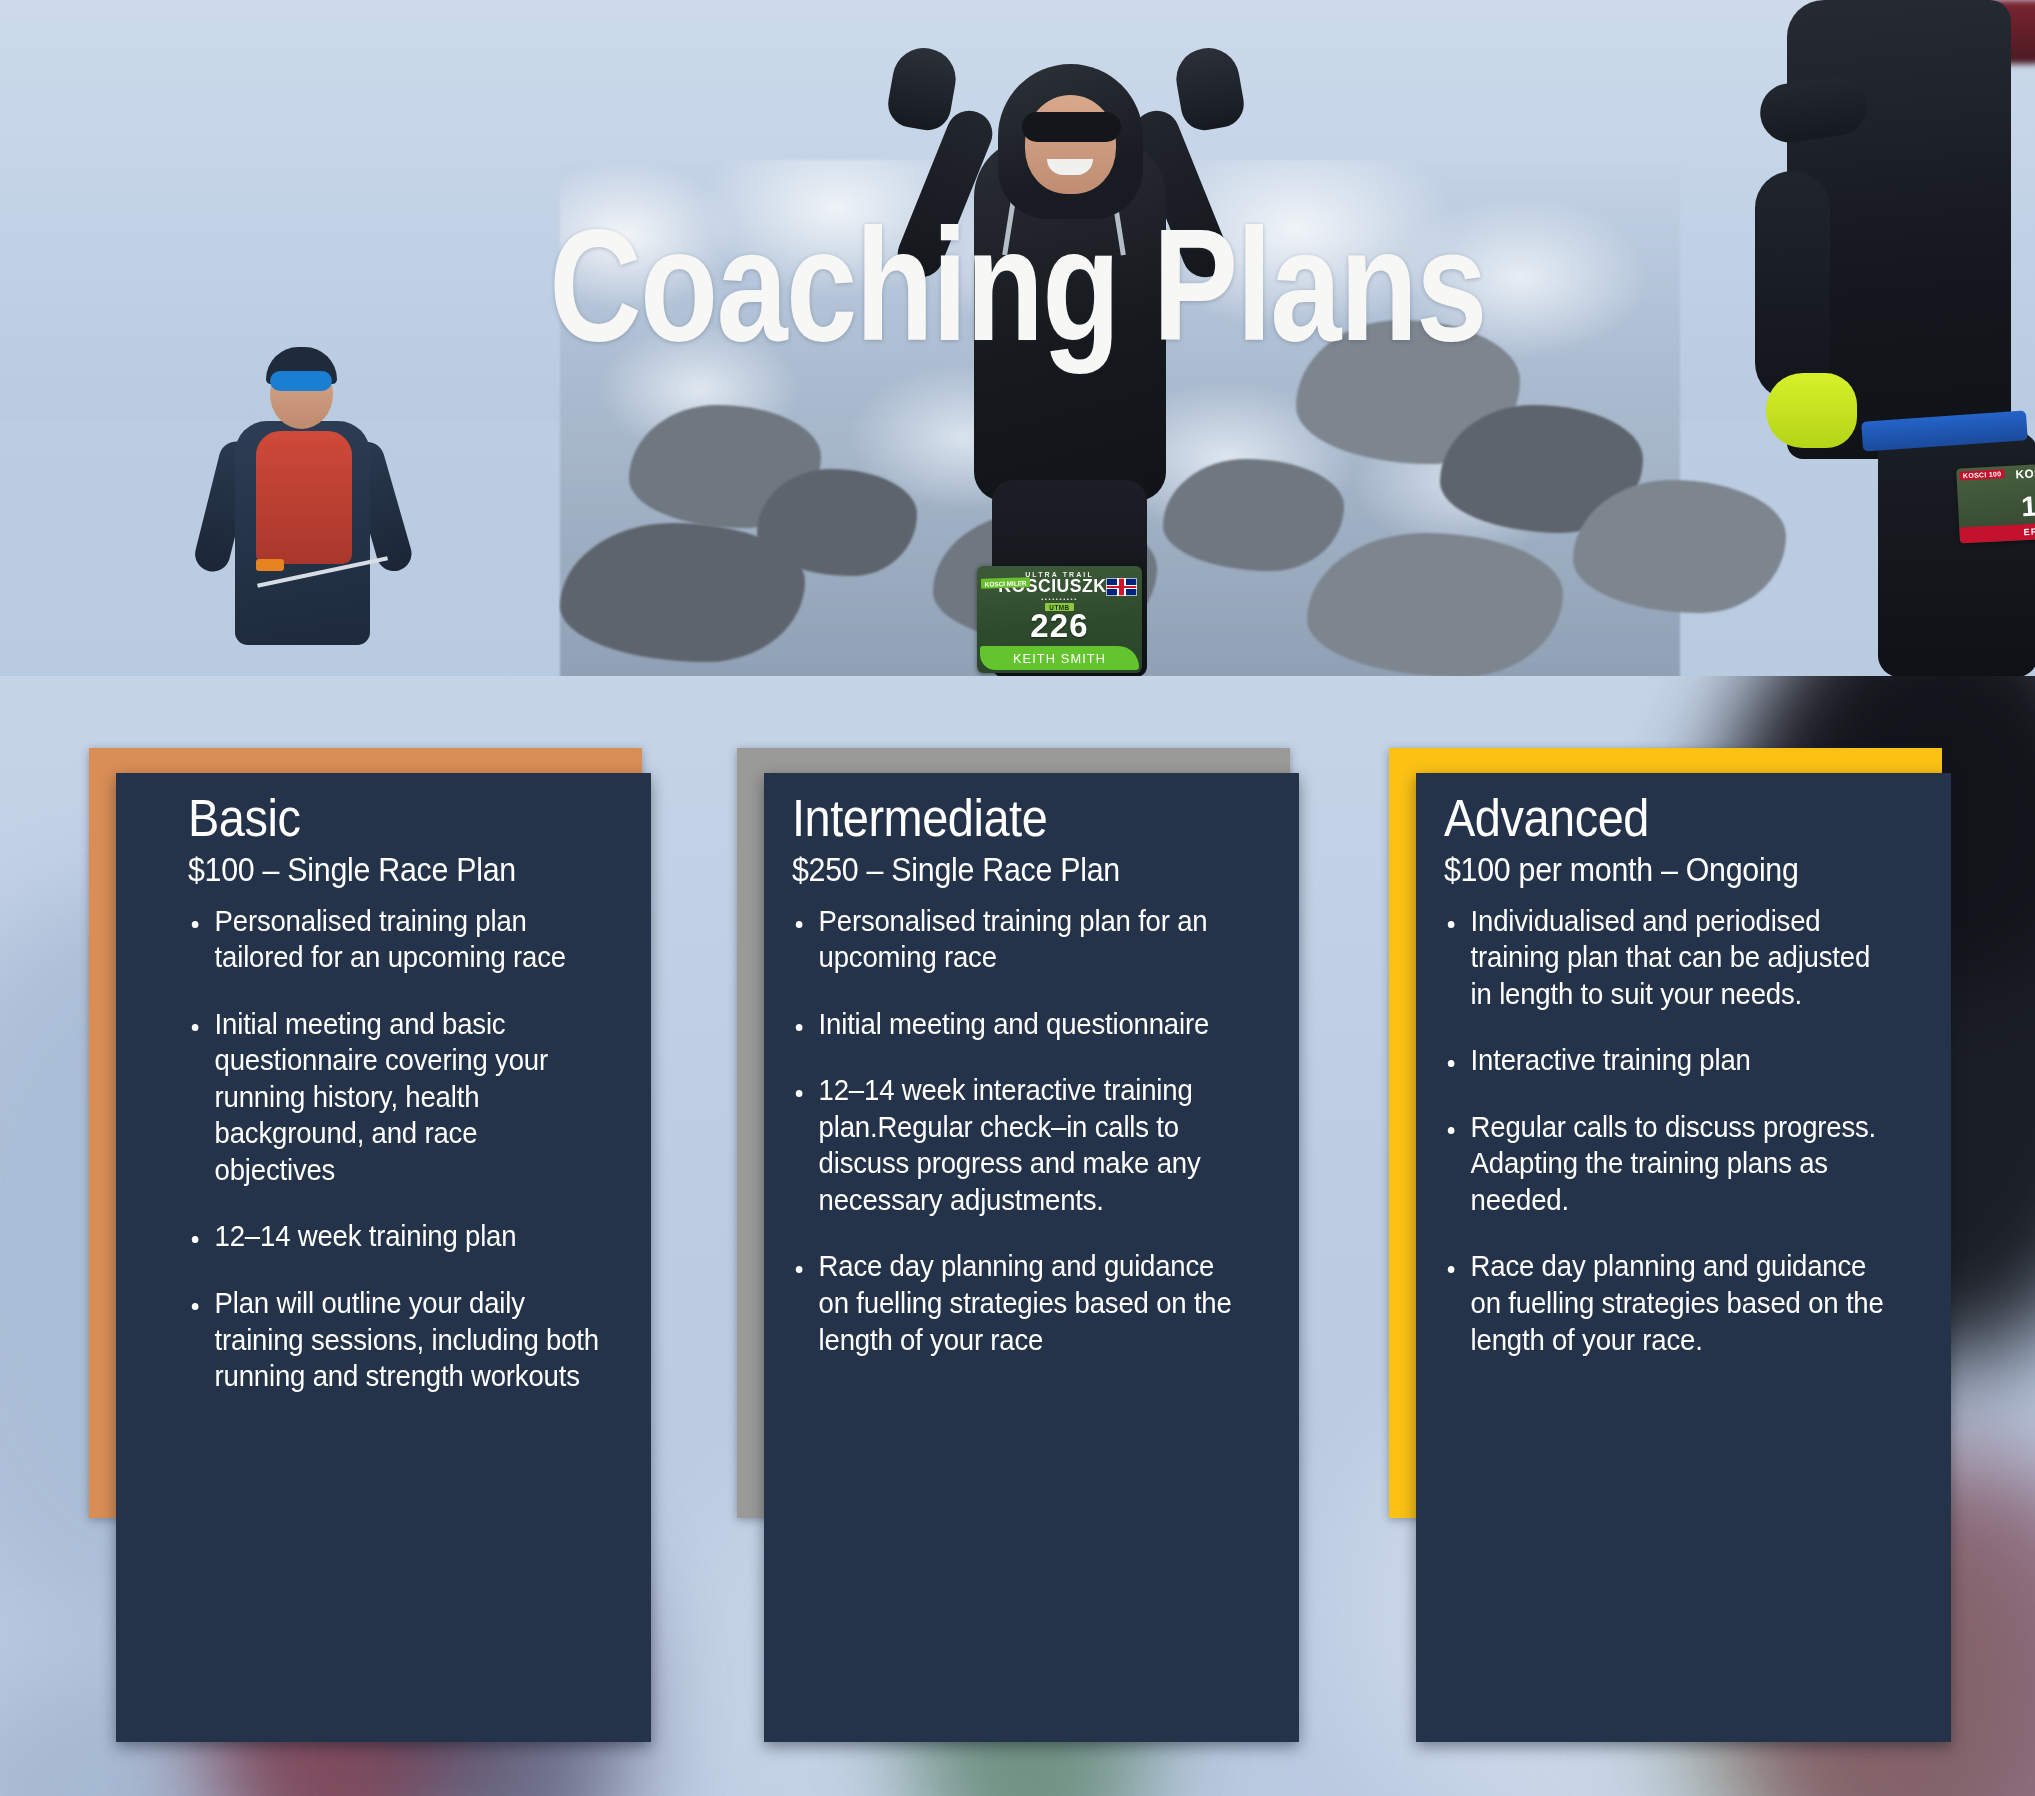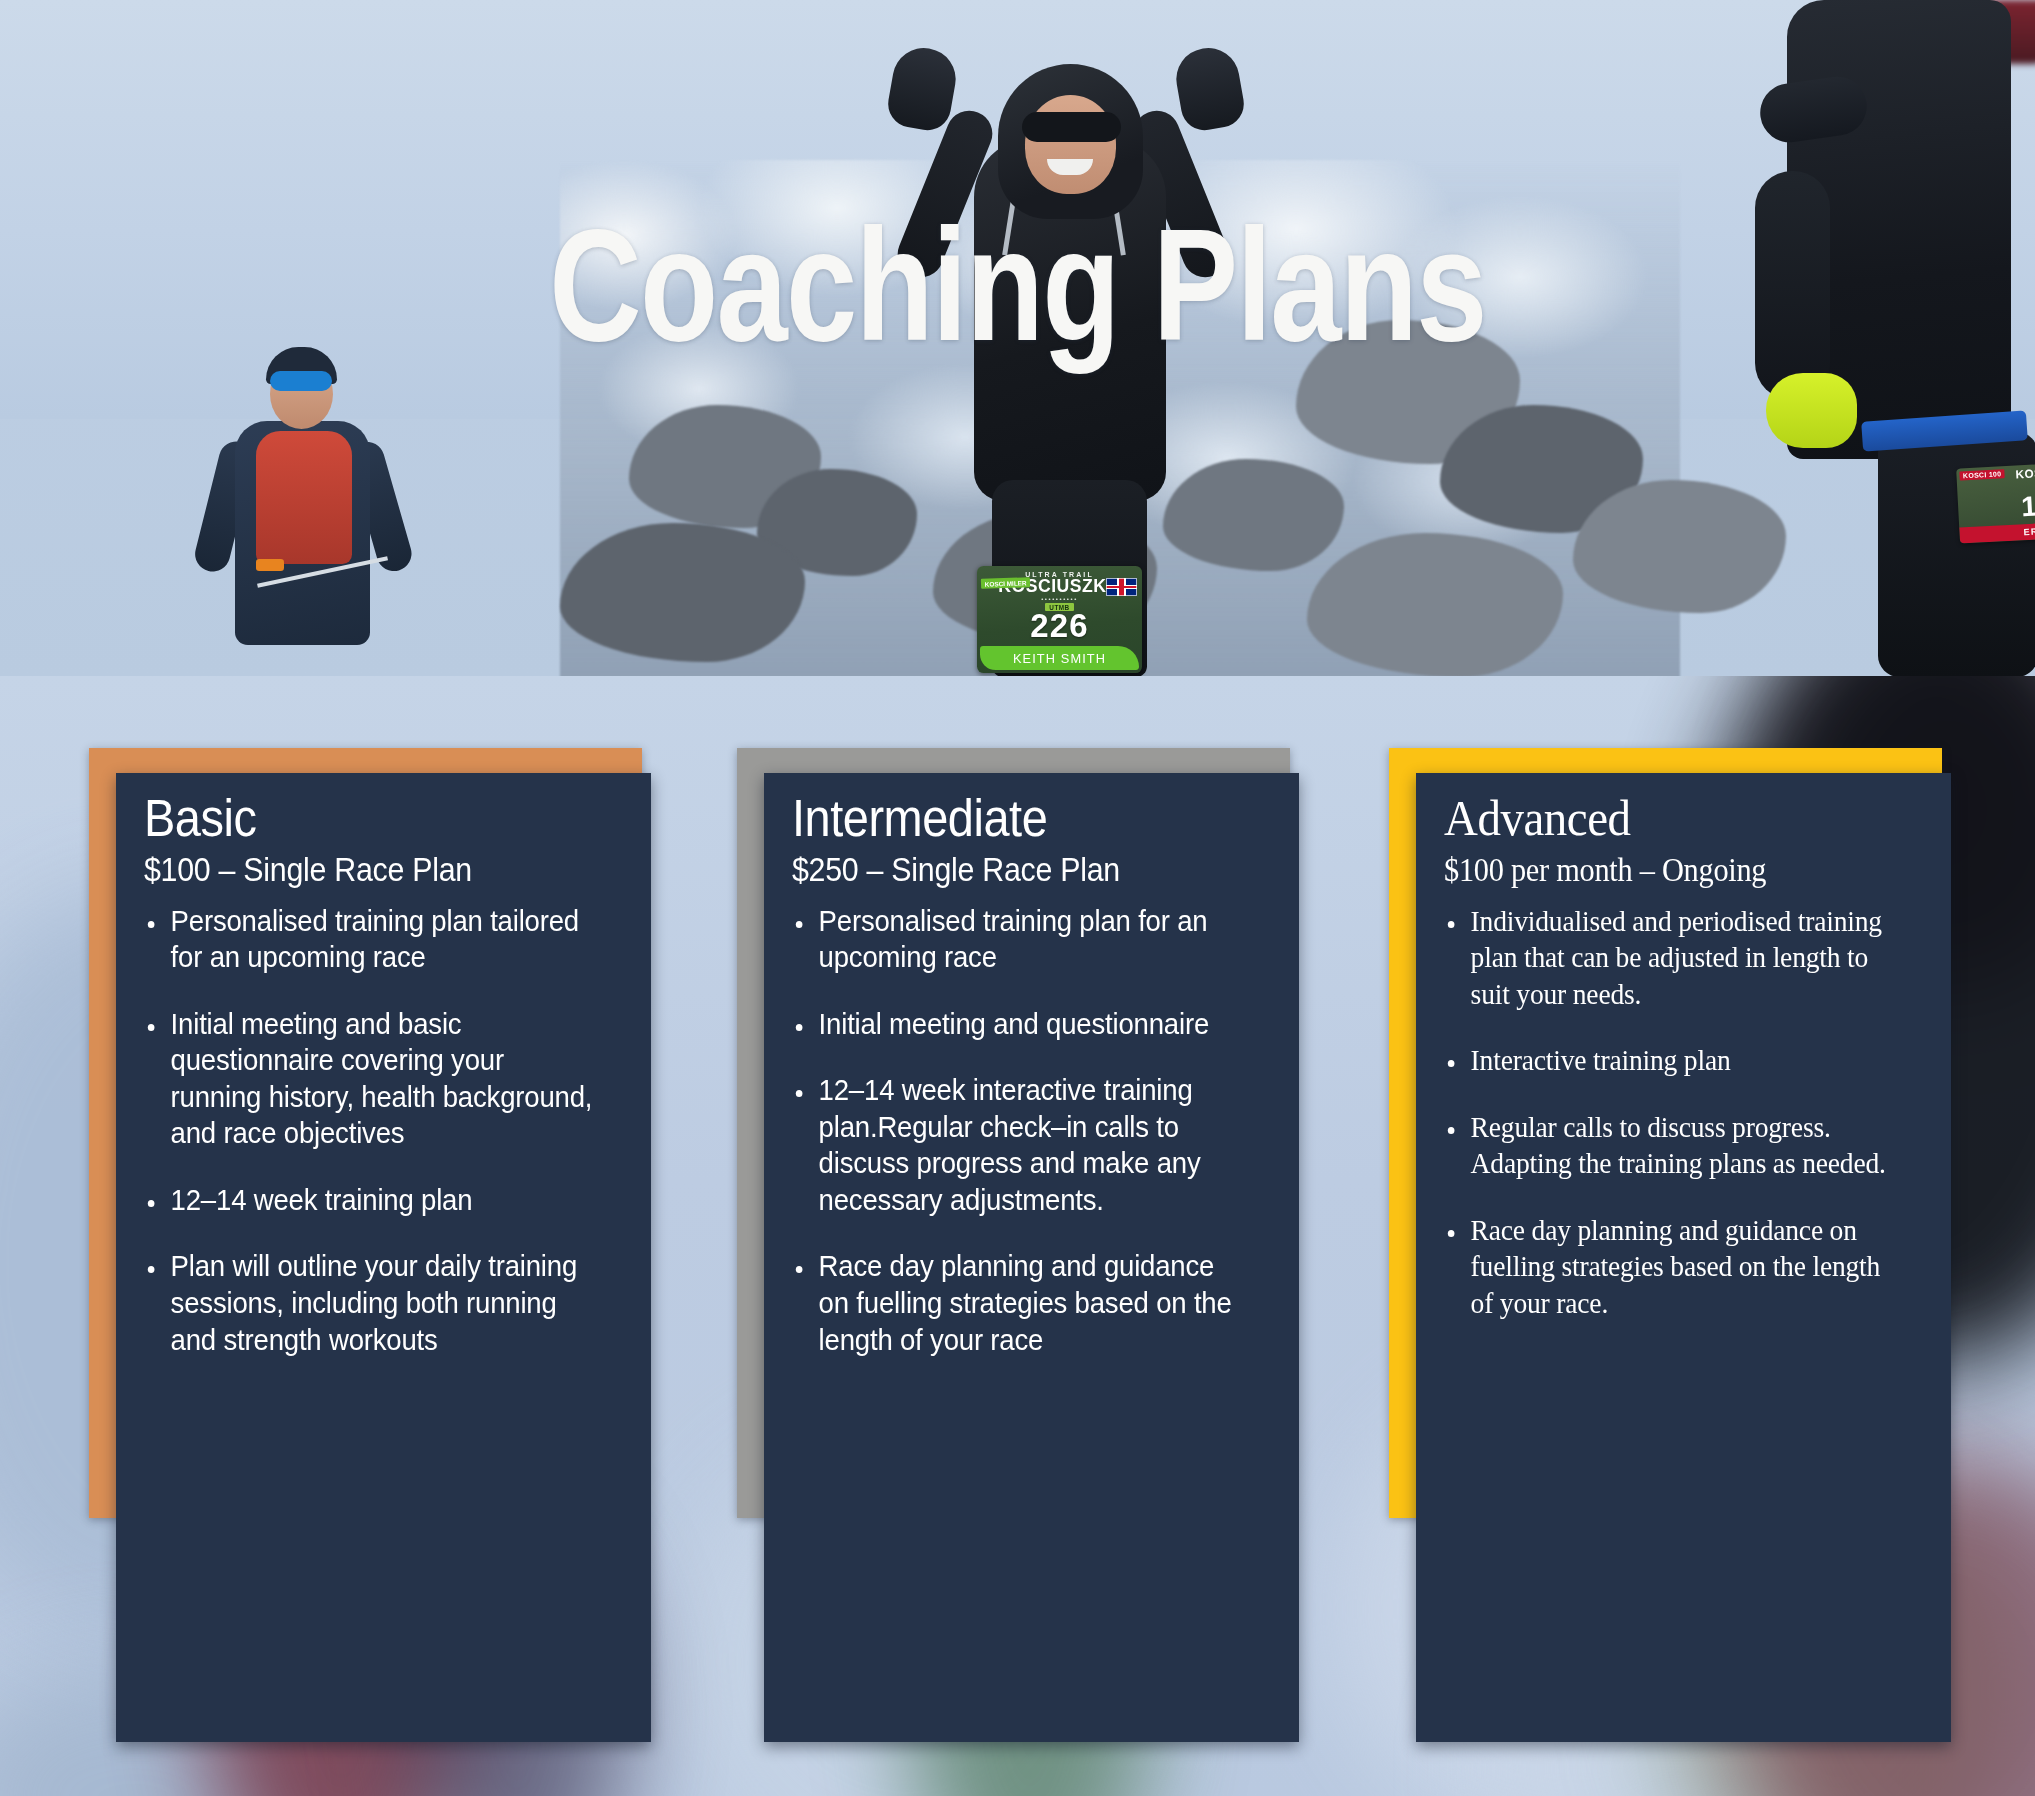--- a/index.html
+++ b/index.html
@@ -277,29 +277,29 @@
   }
   .plan-list li:last-child{ margin-bottom:0; }
   .plan-list li .bullet{
     position:absolute; left:4.3px; top:.62em;
     width:7px; height:7px; border-radius:50%; background:#ffffff;
   }
 
   
   #plan-basic       { left:89px; }
   #plan-basic .plan-accent{ width:553px; height:770px; background:#D98E55; }
-  #plan-basic .plan-card  { left:27px; top:24.5px; width:535px; height:969px; }
+  #plan-basic .plan-card  { left:27px; top:24.5px; width:535px; height:969px;padding-left:44px; }
 
   #plan-intermediate       { left:737px; }
   #plan-intermediate .plan-accent{ width:553px; height:770px; background:#9A9A98; }
   #plan-intermediate .plan-card  { left:27px; top:24.5px; width:535px; height:969px; }
 
   #plan-advanced       { left:1389px; }
   #plan-advanced .plan-accent{ width:553px; height:770px; background:#FBC214; }
-  #plan-advanced .plan-card  { left:27px; top:24.5px; width:535px; height:969px;font-family:Liberation Serif, serif; }
+  #plan-advanced .plan-card  { left:27px; top:24.5px; width:535px; height:969px; }
 </style>
 </head>
 <body>
 
 <div id="canvas">
 
   <div class="hero">
     <div class="hero-sky"></div>
     <div class="ridge"></div>
 

